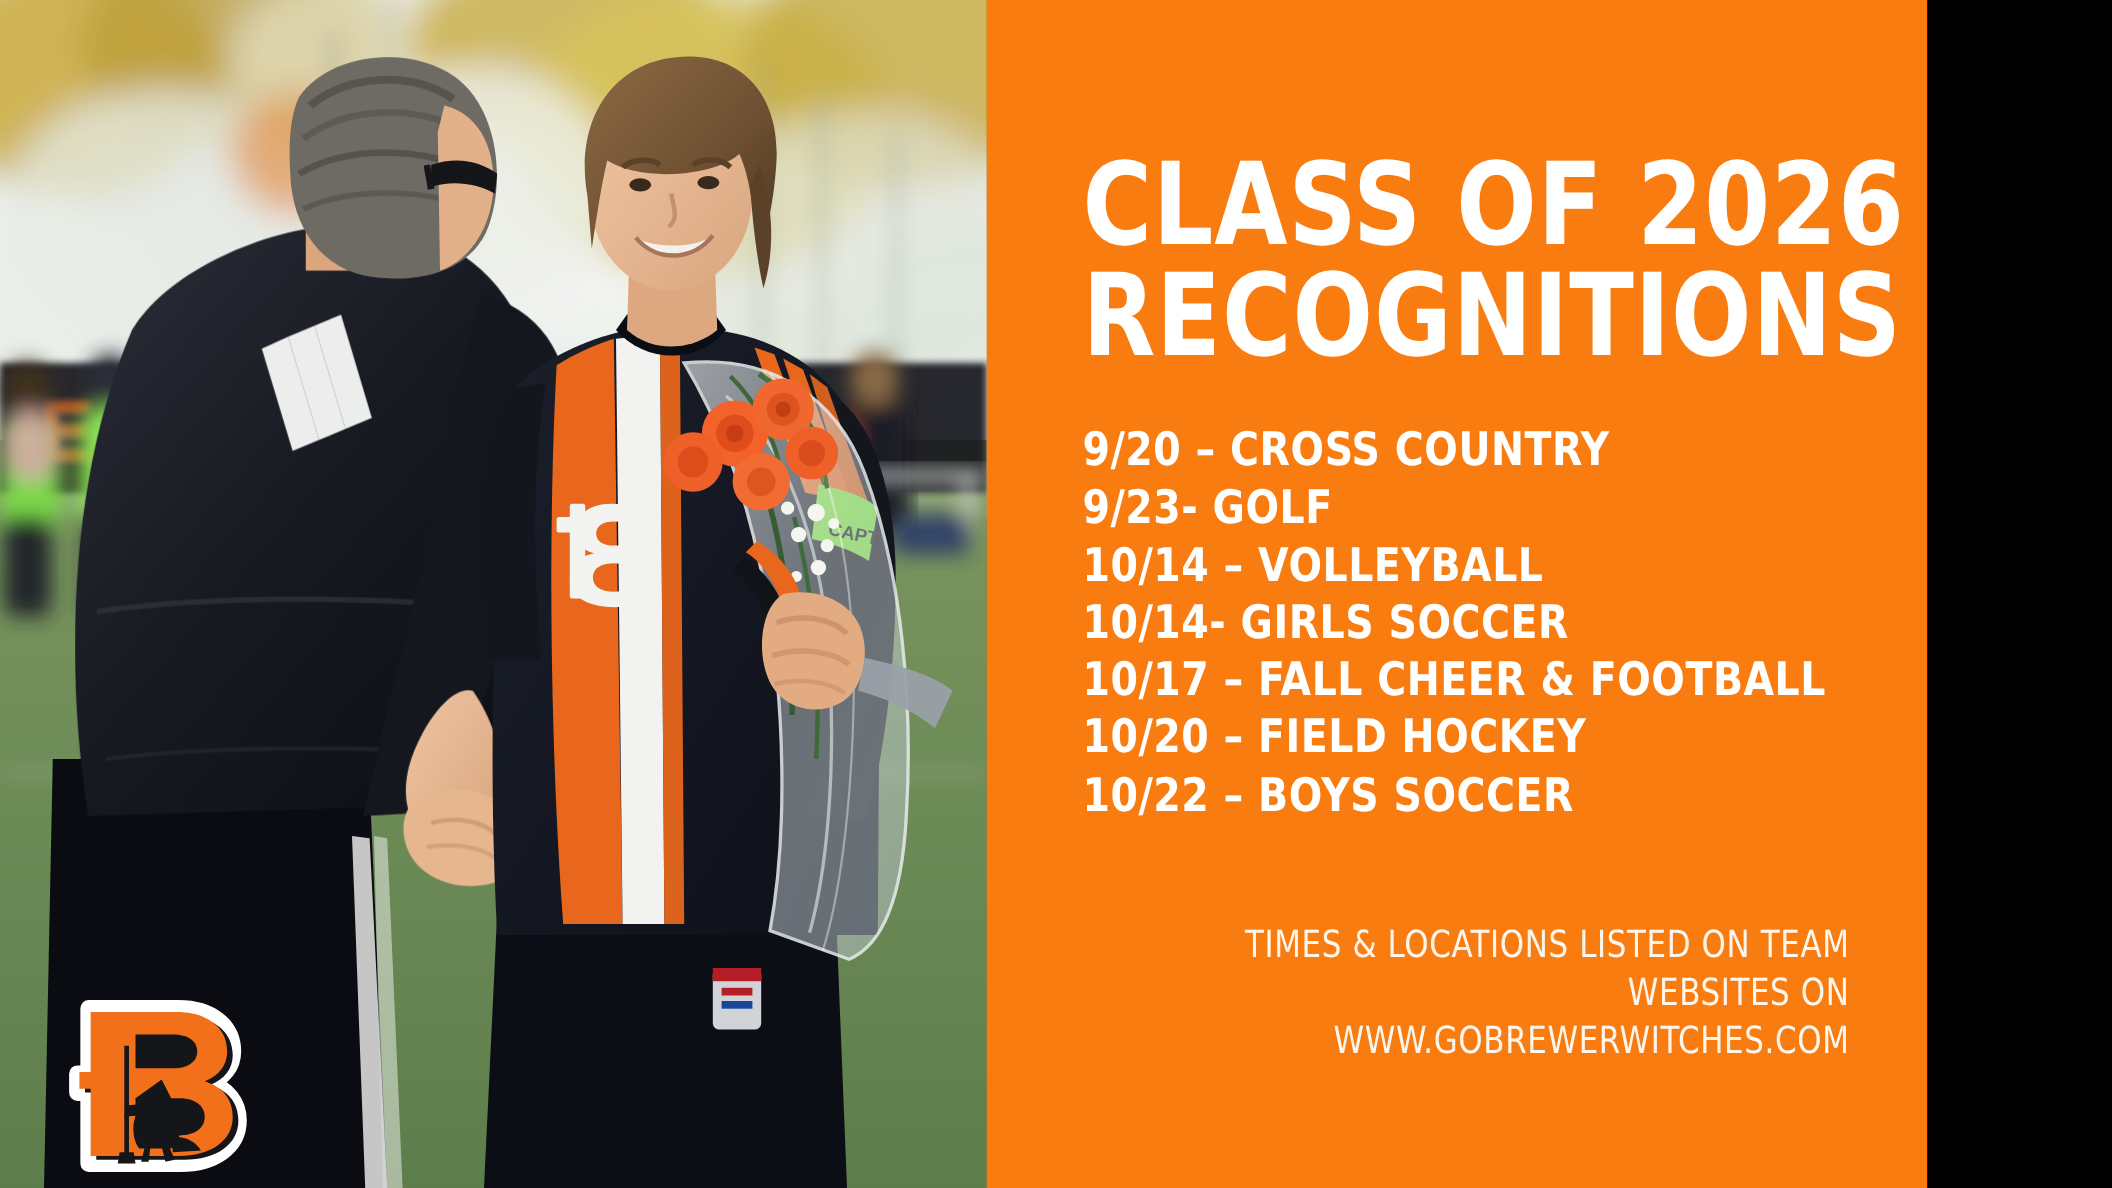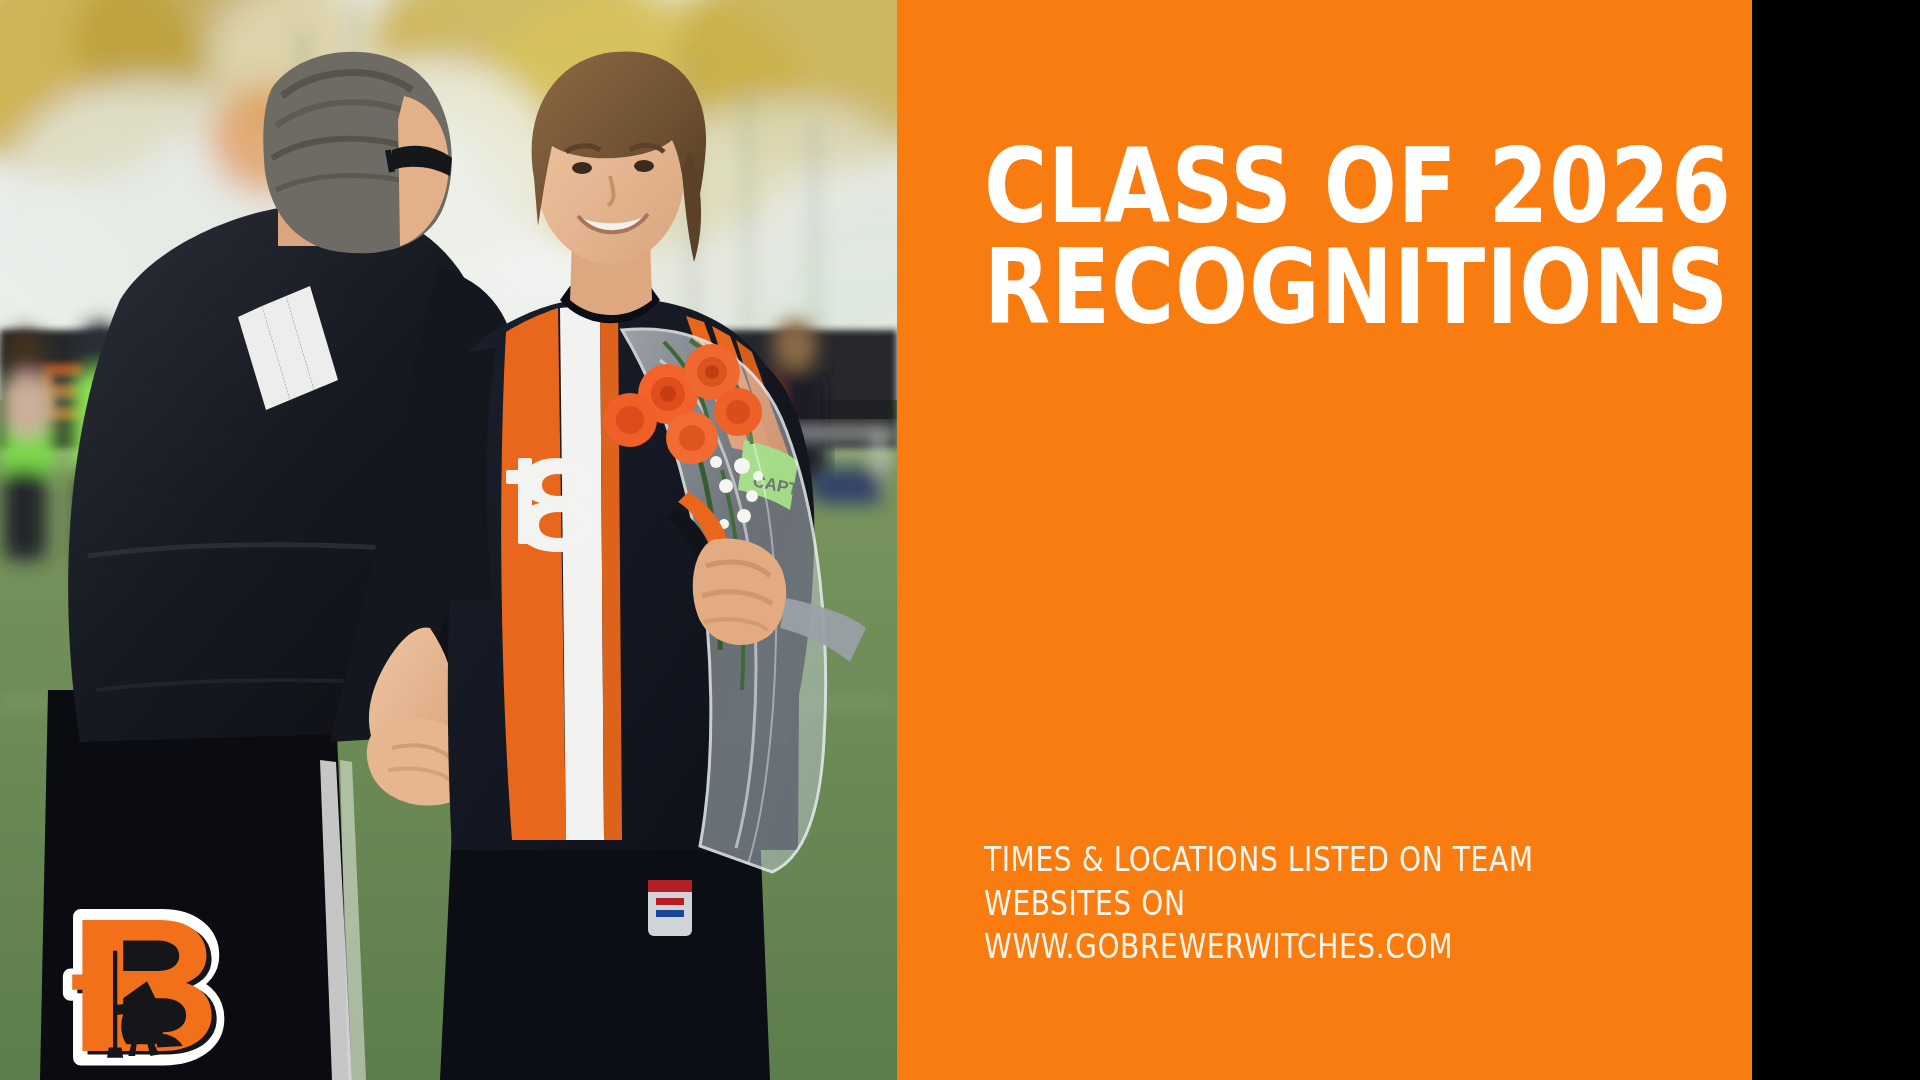--- a/index.html
+++ b/index.html
@@ -91,20 +91,21 @@
     transform: scaleX(0.95);
     transform-origin: left center;
     text-transform: uppercase;
   }
 
   .footnote {
     position: absolute;
     top: 838px;
     left: 0;
     right: 0;
+    text-align: right;
   }
   .footnote-line {
     color: #FDF6ED;
     font-family: "Liberation Sans Narrow", "DejaVu Sans Condensed", "Liberation Sans", sans-serif;
     font-weight: 400;
     font-size: 34px;
     line-height: 1.28;
     letter-spacing: 0.6px;
     white-space: nowrap;
     transform: scaleX(0.92);
@@ -454,20 +455,29 @@
   </div>
 
   <div class="panel">
     <div class="panel-inner">
 
       <div class="headline">
         <div class="headline-line">CLASS OF 2026</div>
         <div class="headline-line">RECOGNITIONS</div>
       </div>
 
+      <ul class="event-list">
+        <li class="event-item">9/20 – CROSS COUNTRY</li>
+        <li class="event-item">9/23- GOLF</li>
+        <li class="event-item">10/14 – VOLLEYBALL</li>
+        <li class="event-item">10/14- GIRLS SOCCER</li>
+        <li class="event-item">10/17 – FALL CHEER &amp; FOOTBALL</li>
+        <li class="event-item">10/20 – FIELD HOCKEY</li>
+        <li class="event-item">10/22 – BOYS SOCCER</li>
+      </ul>
 
       <div class="footnote">
         <div class="footnote-line">TIMES &amp; LOCATIONS LISTED ON TEAM</div>
         <div class="footnote-line">WEBSITES ON</div>
         <div class="footnote-line">WWW.GOBREWERWITCHES.COM</div>
       </div>
 
     </div>
   </div>
 

